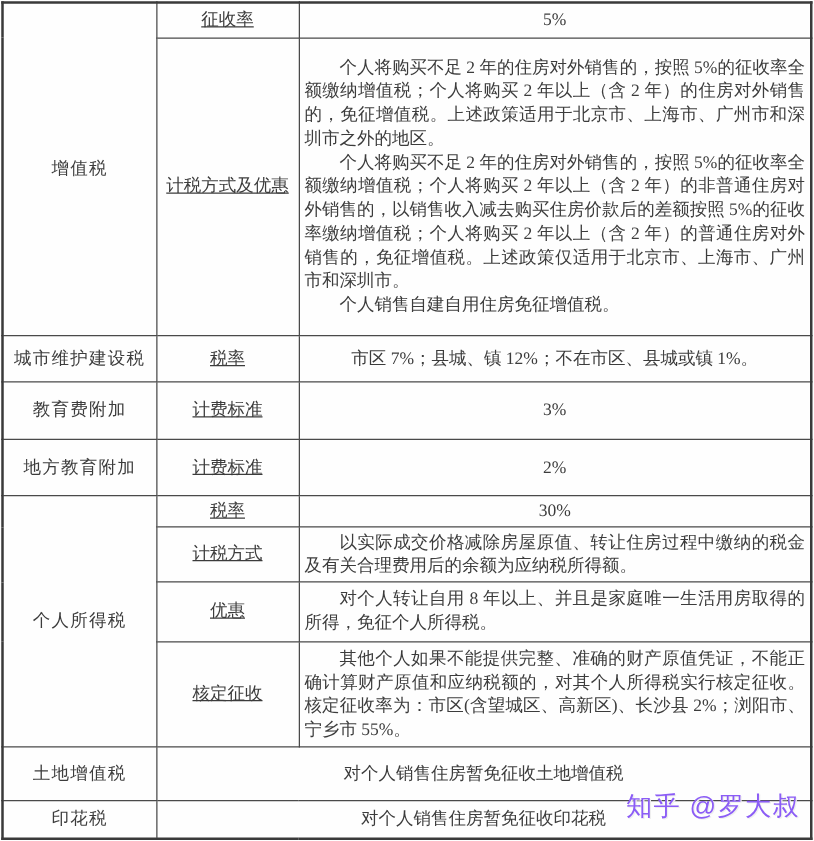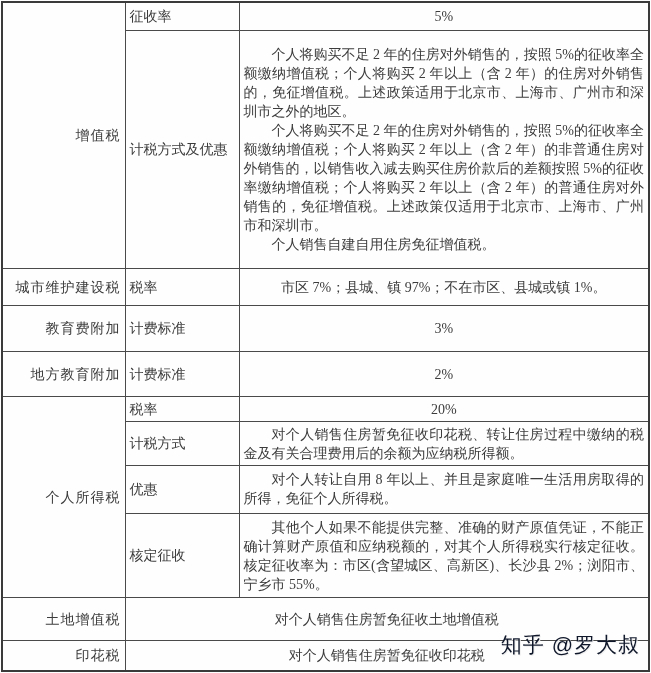--- a/index.html
+++ b/index.html
@@ -28,22 +28,22 @@
   }
   table.tax-table td {
     border: 1px solid #4a4a4a;
     vertical-align: middle;
     font-size: 14px;
     line-height: 19px;
     padding: 1px 4px;
     overflow: hidden;
   }
   table.tax-table { border: 2px solid #3a3a3a; }
-  td.tax-name   { text-align: right; font-size: 15px; letter-spacing: 1px; }
-  td.item-name  { text-align: left; font-size: 15px; }
+  td.tax-name   { text-align: center; font-size: 15px; letter-spacing: 1px; }
+  td.item-name  { text-align: center; font-size: 15px; text-decoration: underline; }
   td.cell-value { text-align: center; font-size: 13px; }
   td.cell-mixed { text-align: center; font-size: 14px; }
   td.cell-para  { text-align: justify; padding: 2px 6px 2px 5px; margin-top: 17px; }
   td.cell-para p {
     margin: 0;
     text-indent: 2em;
     font-size: 14px;
     line-height: 19px;
   }
   
@@ -57,21 +57,21 @@
   tr.h47  { height: 47px; }
   tr.h83  { height: 83px; }
   tr.h42  { height: 42px; margin-left: 28px; }
   tr.h41  { height: 30px; }
   .watermark {
     position: absolute;
     right: 11px;
     top: 631px;
     font-size: 21px;
     letter-spacing: 1px;
-    color: #0f172a;
+    color: #8b5cf6;
     text-shadow: 1px 1px 0 #efefef;
     white-space: nowrap;
     font-family: "Liberation Sans", "DejaVu Sans", sans-serif;
     text-align: center;
   }
 </style>
 </head>
 <body>
 
 <div class="page">
@@ -91,41 +91,41 @@
         <td class="item-name">计税方式及优惠</td>
         <td class="cell-para">
           <p>个人将购买不足 2 年的住房对外销售的，按照 5%的征收率全额缴纳增值税；个人将购买 2 年以上（含 2 年）的住房对外销售的，免征增值税。上述政策适用于北京市、上海市、广州市和深圳市之外的地区。</p>
           <p>个人将购买不足 2 年的住房对外销售的，按照 5%的征收率全额缴纳增值税；个人将购买 2 年以上（含 2 年）的非普通住房对外销售的，以销售收入减去购买住房价款后的差额按照 5%的征收率缴纳增值税；个人将购买 2 年以上（含 2 年）的普通住房对外销售的，免征增值税。上述政策仅适用于北京市、上海市、广州市和深圳市。</p>
           <p>个人销售自建自用住房免征增值税。</p>
         </td>
       </tr>
       <tr class="h37">
         <td class="tax-name">城市维护建设税</td>
         <td class="item-name">税率</td>
-        <td class="cell-mixed">市区 7%；县城、镇 97%；不在市区、县城或镇 1%。</td>
+        <td class="cell-mixed">市区 7%；县城、镇 12%；不在市区、县城或镇 1%。</td>
       </tr>
       <tr class="h45">
         <td class="tax-name">教育费附加</td>
         <td class="item-name">计费标准</td>
         <td class="cell-value">3%</td>
       </tr>
       <tr class="h44">
         <td class="tax-name">地方教育附加</td>
         <td class="item-name">计费标准</td>
         <td class="cell-value">2%</td>
       </tr>
       <tr class="h25">
         <td class="tax-name" rowspan="4">个人所得税</td>
         <td class="item-name">税率</td>
-        <td class="cell-value">20%</td>
+        <td class="cell-value">30%</td>
       </tr>
       <tr class="h43">
         <td class="item-name">计税方式</td>
         <td class="cell-para">
-          <p>对个人销售住房暂免征收印花税、转让住房过程中缴纳的税金及有关合理费用后的余额为应纳税所得额。</p>
+          <p>以实际成交价格减除房屋原值、转让住房过程中缴纳的税金及有关合理费用后的余额为应纳税所得额。</p>
         </td>
       </tr>
       <tr class="h47">
         <td class="item-name">优惠</td>
         <td class="cell-para">
           <p>对个人转让自用 8 年以上、并且是家庭唯一生活用房取得的所得，免征个人所得税。</p>
         </td>
       </tr>
       <tr class="h83">
         <td class="item-name">核定征收</td>

